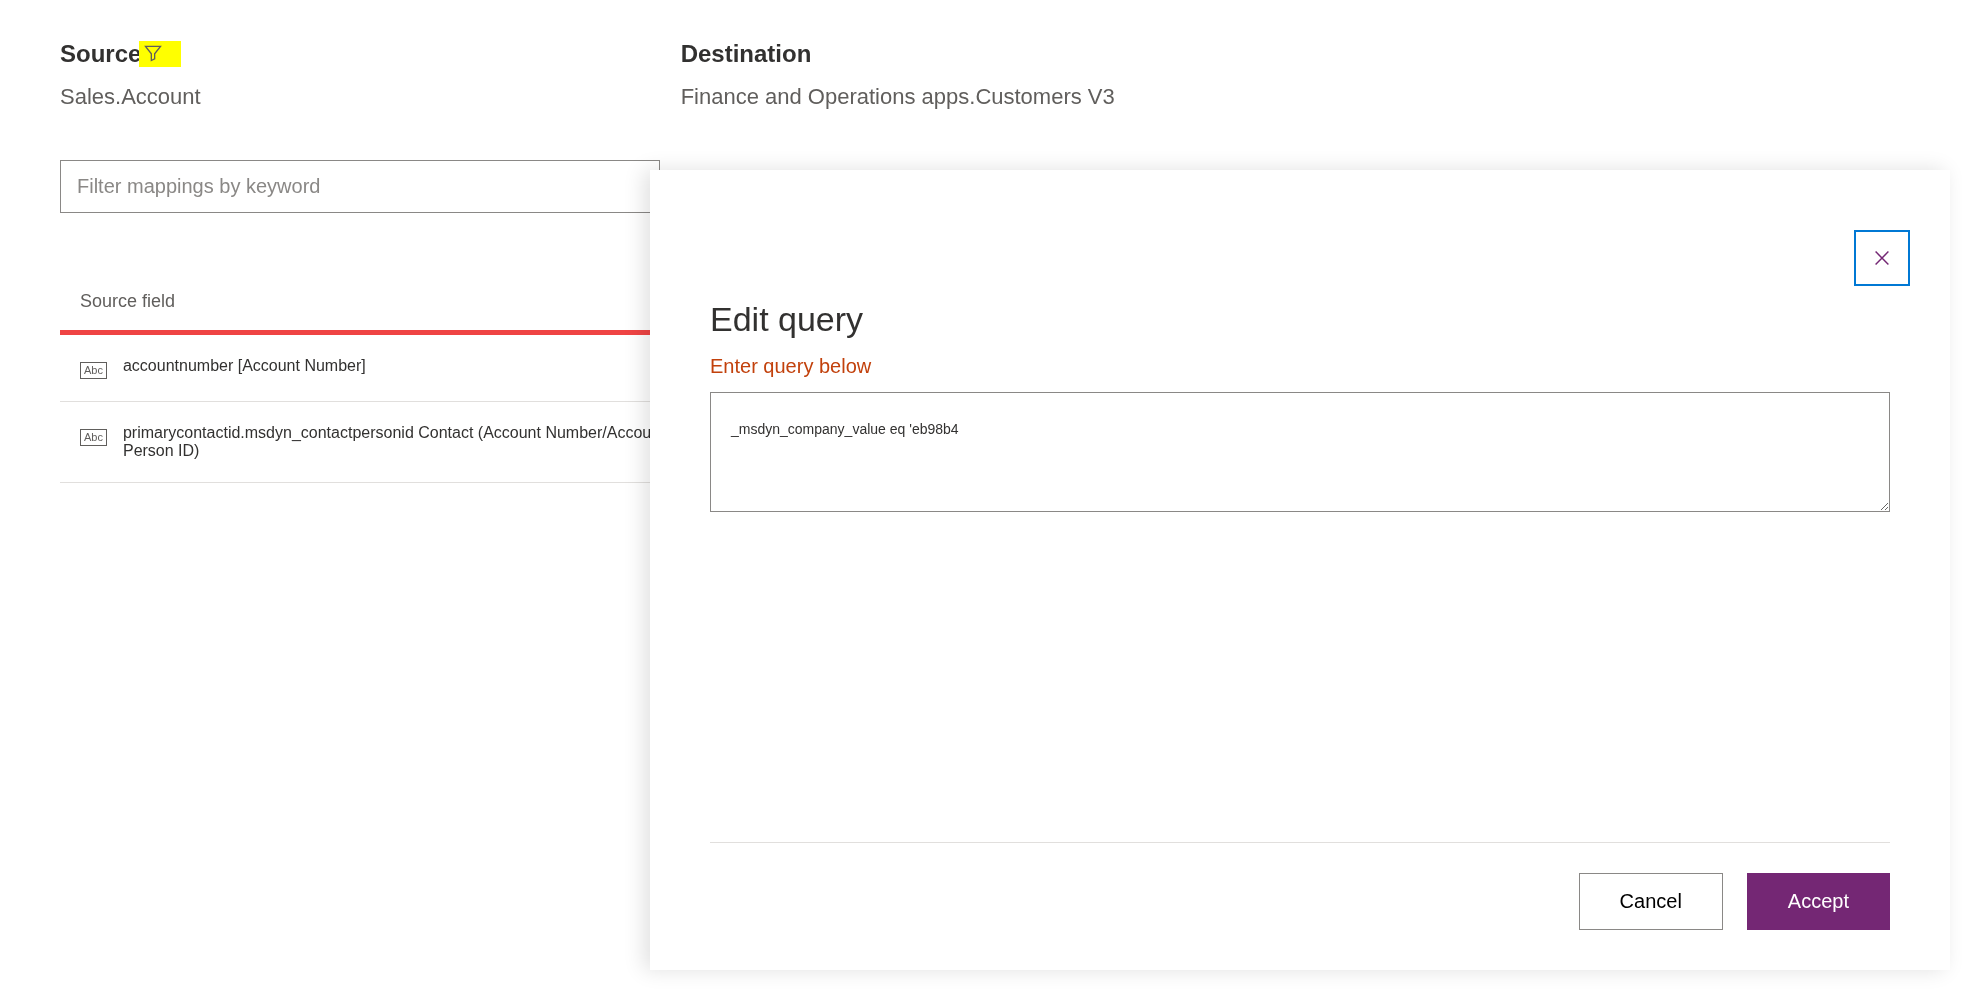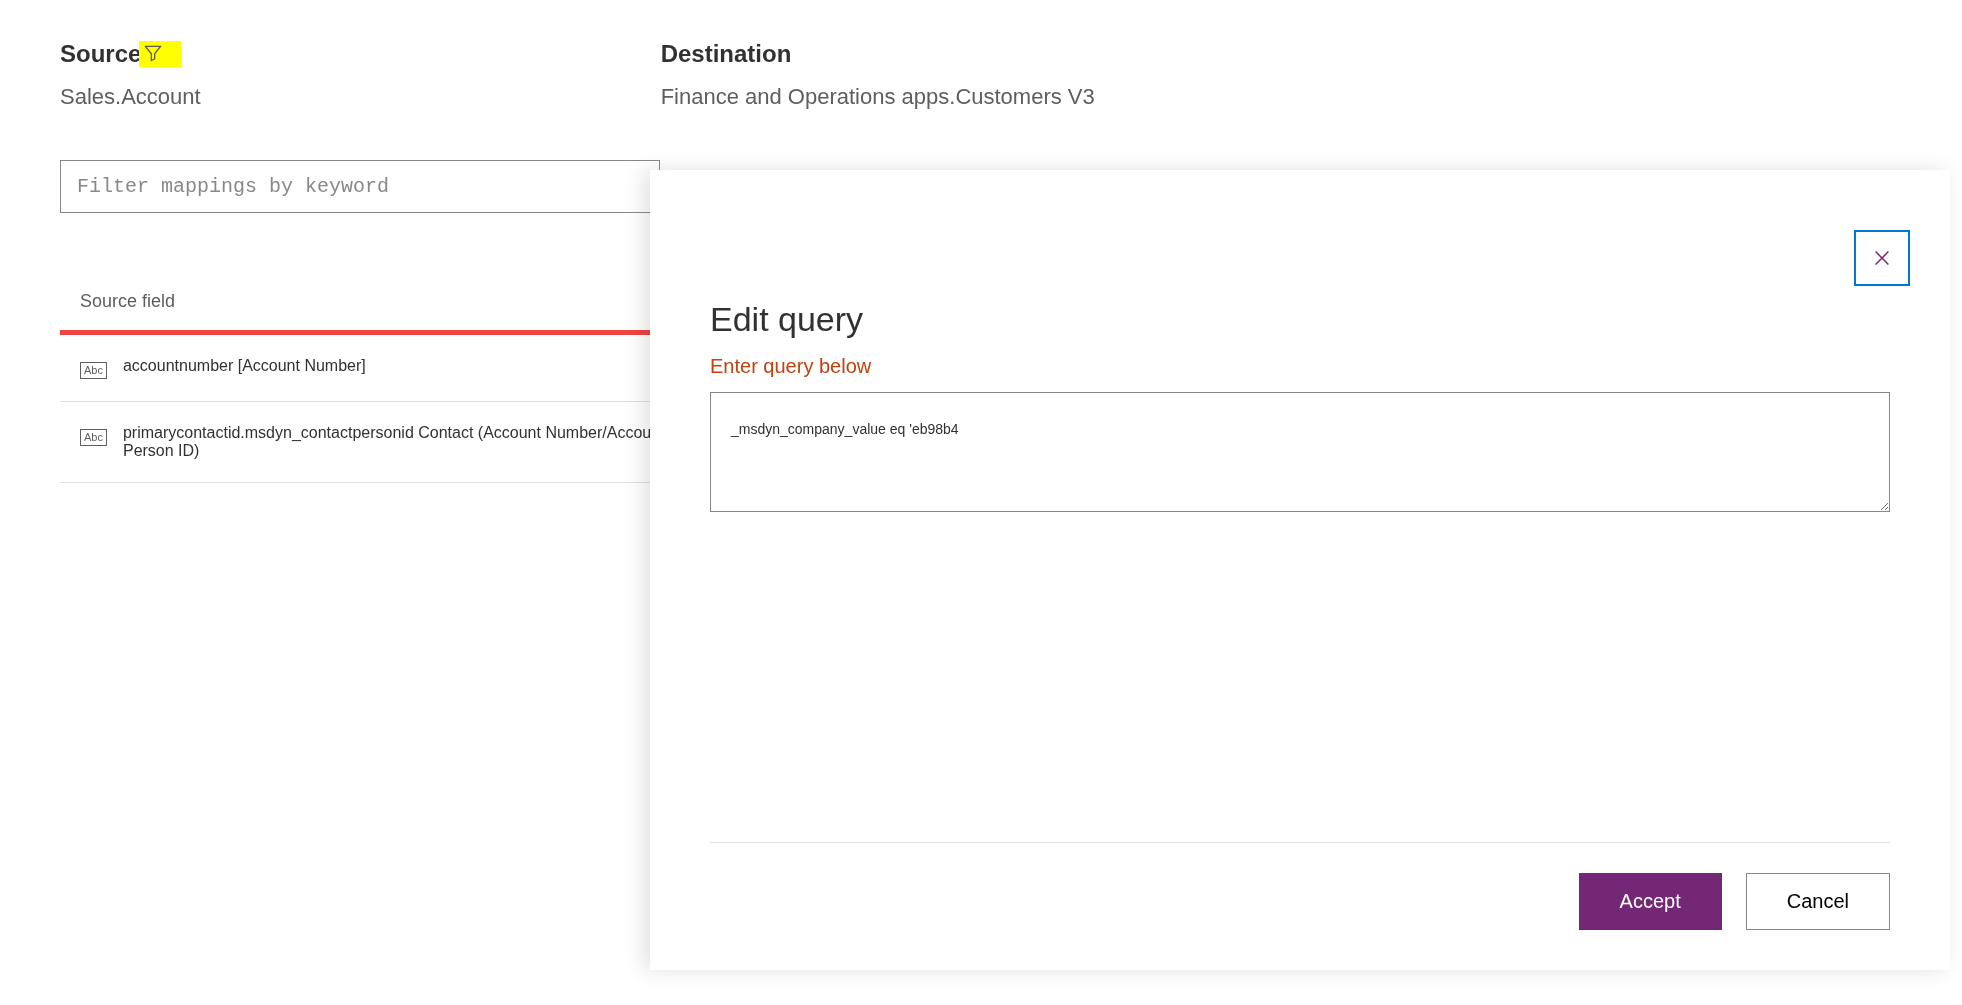--- a/index.html
+++ b/index.html
@@ -9,21 +9,21 @@
       color: #323130;
       font-size: 18px;
       position: relative;
       width: 1962px;
       height: 1005px;
       overflow: hidden;
     }
     .page { padding: 40px 60px; }
     .header-row {
       display: flex;
-      gap: 60px;
+      gap: 80px;
       margin-bottom: 50px;
     }
     .header-col { flex: 0 0 auto; }
     .header-col + .header-col { margin-left: 400px; }
     .section-label {
       font-weight: 600;
       font-size: 24px;
       color: #323130;
       display: inline-flex;
       align-items: center;
@@ -41,21 +41,21 @@
       display: inline-flex;
       align-items: center;
     }
     .filter-input {
       width: 600px;
       padding: 14px 16px;
       font-size: 20px;
       border: 1px solid #8a8886;
       color: #605e5c;
       background: #fff;
-      font-family: Liberation Mono, monospace;
+      font-family: Liberation Sans, sans-serif;
     }
     .filter-input::placeholder { color: #8a8886; }
     .list-header {
       margin-top: 60px;
       padding: 18px 0 18px 20px;
       font-size: 18px;
       color: #605e5c;
       border-bottom: 5px solid #ef4444;
       width: 620px;
     }
@@ -190,16 +190,16 @@
 <div class="modal">
   <div class="close-btn">
     <svg width="22" height="22" viewBox="0 0 24 24" stroke="#742774" stroke-width="1.6" fill="none">
         <path d="M5 5l14 14M19 5L5 19"></path>
       </svg>
   </div>
   <div class="modal-title">Edit query</div>
   <div class="modal-label">Enter query below</div>
   <textarea class="query-textarea" style="">_msdyn_company_value eq 'eb98b4</textarea>
   <div class="modal-footer">
+    <button class="btn">Cancel</button>
     <button class="btn btn-primary">Accept</button>
-    <button class="btn">Cancel</button>
   </div>
 </div>
 
 </body></html>

